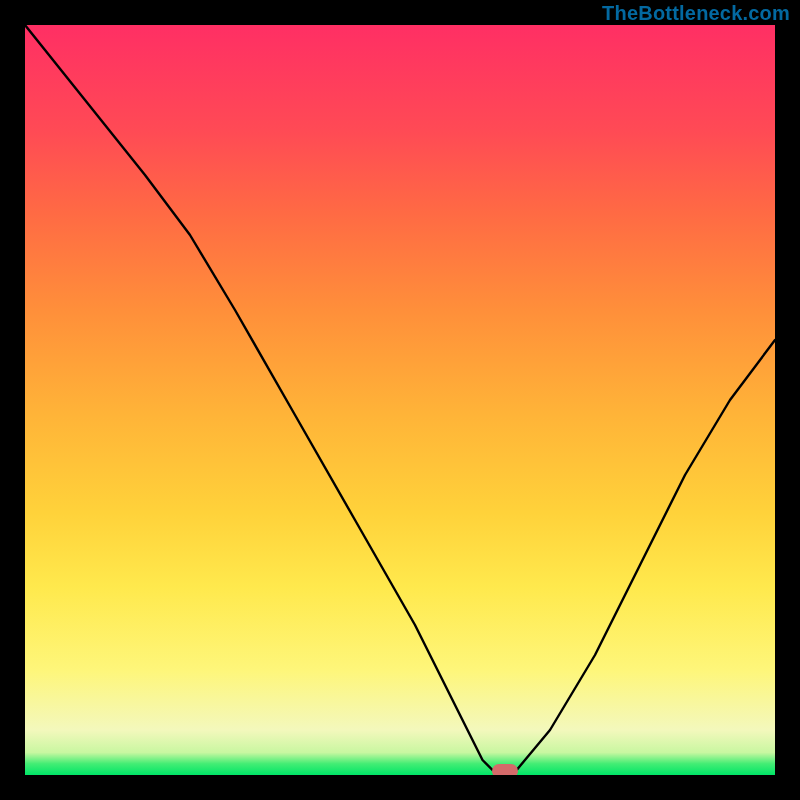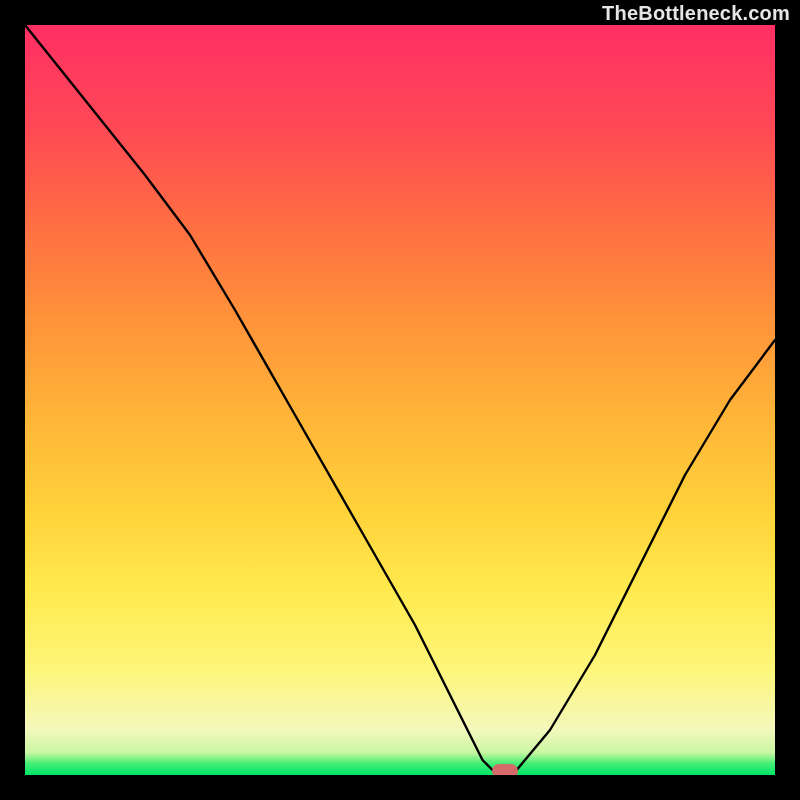--- a/index.html
+++ b/index.html
@@ -14,21 +14,21 @@
   .frame {
     position: relative;
     width: 800px;
     height: 800px;
     background: #000;
   }
   .watermark {
     position: absolute;
     top: 2px;
     right: 10px;
-    color: #e5e5e5;
+    color: #0369a1;
     font-size: 20px;
     font-weight: 600;
     letter-spacing: 0.2px;
     z-index: 10;
   }
   .plot-area {
     position: absolute;
     left: 25px;
     top: 25px;
     width: 750px;

